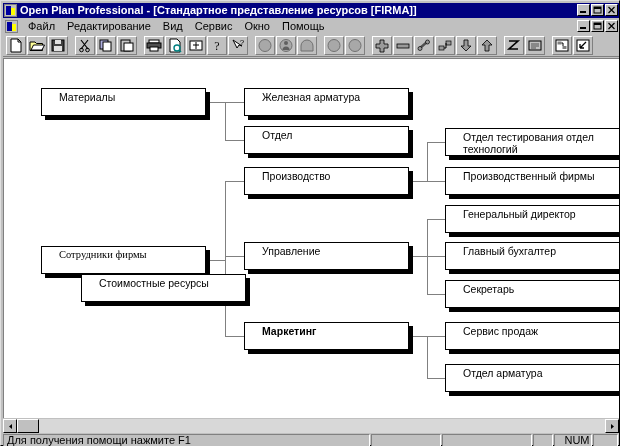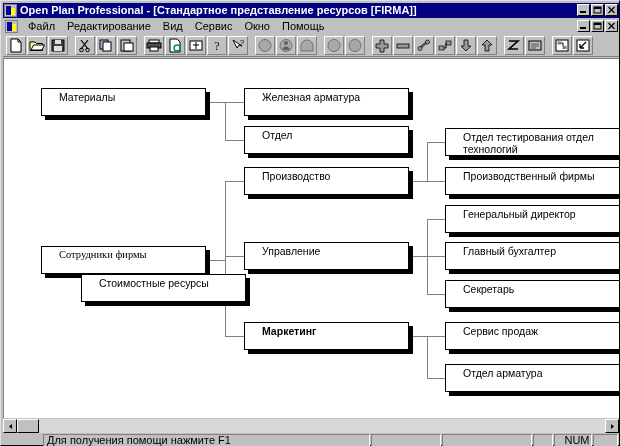--- a/index.html
+++ b/index.html
@@ -135,21 +135,21 @@
   }
   .sb-pane{
     background:#c0c0c0;
     border-top:1px solid #808080;border-left:1px solid #808080;
     border-right:1px solid #fff;border-bottom:1px solid #fff;
     box-sizing:border-box;
     font-size:11px;color:#000;line-height:11px;
     padding-left:3px;white-space:nowrap;overflow:hidden;
     margin-right:1px;
   }
-  .sb-main{flex:1 1 auto;margin-left:40px;}
+  .sb-main{flex:1 1 auto;}
   .sb-w70{width:70px;flex:0 0 auto;}
   .sb-w90{width:90px;flex:0 0 auto;}
   .sb-w20{width:20px;flex:0 0 auto;}
   .sb-num{width:38px;flex:0 0 auto;text-align:center;padding-left:8px;}
   .sb-w25{width:25px;flex:0 0 auto;}
 </style>
 </head>
 <body>
 
 <div class="app">

